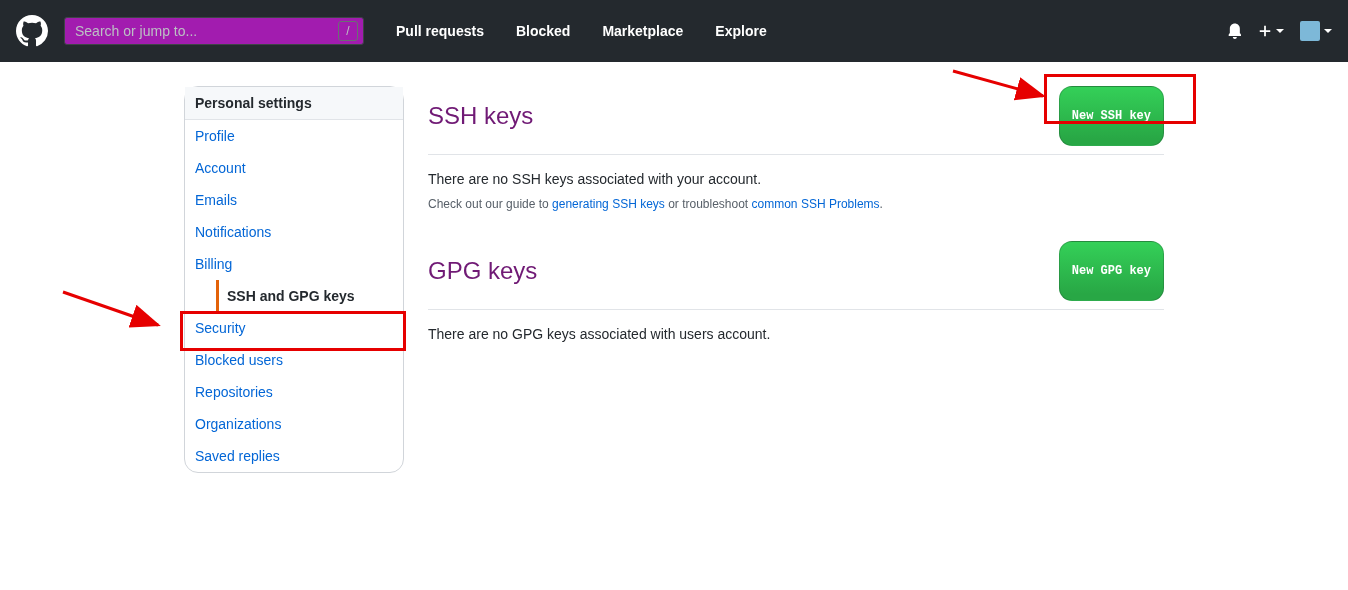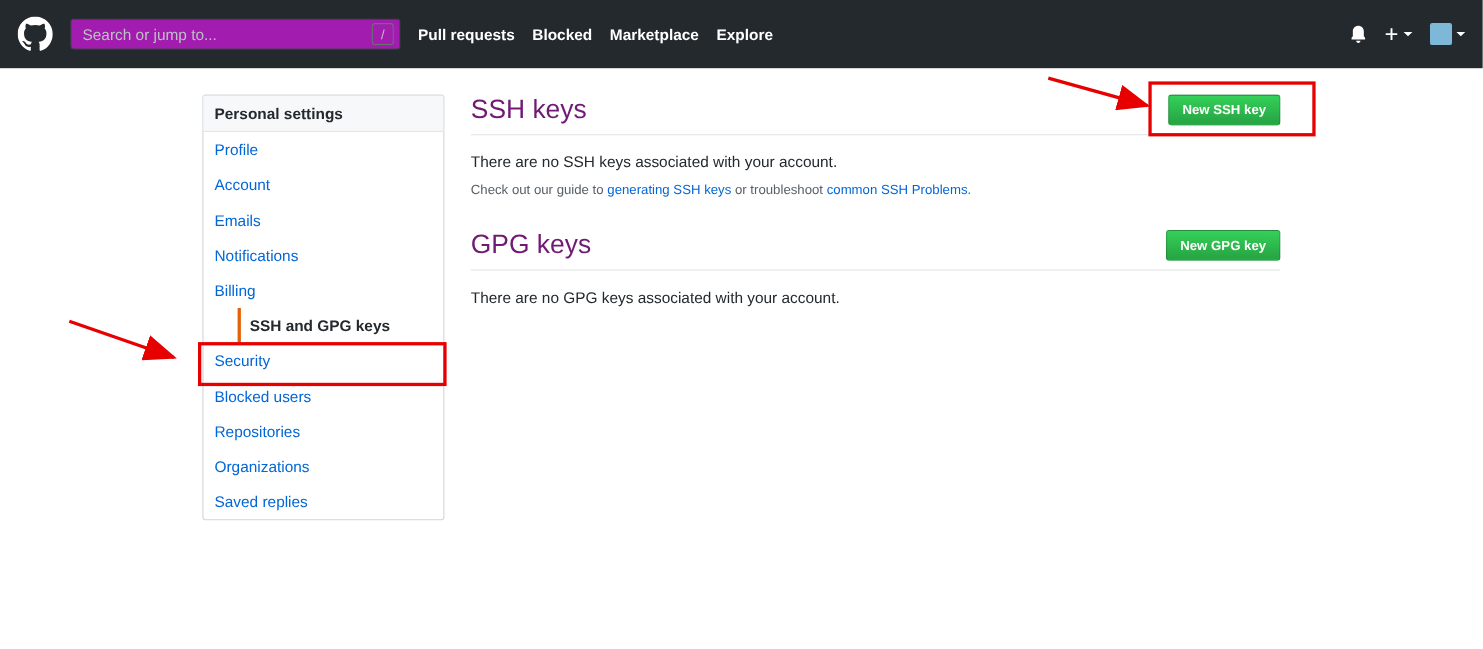--- a/index.html
+++ b/index.html
@@ -45,21 +45,21 @@
     right: 6px; top: 50%;
     transform: translateY(-50%);
     width: 20px; height: 20px;
     border: 1px solid #6a6f73;
     border-radius: 3px;
     display: flex; align-items: center; justify-content: center;
     color: #bcc0c4;
     font-size: 12px;
   }
   .nav-links { display: flex; gap: 16px; font-weight: 600; font-size: 14px; }
-  .nav-links a { color: #fff; text-decoration: none; }
+  .nav-links a { color: #fff; text-decoration: none; margin-left: 16px; }
   .header-right {
     margin-left: auto;
     display: flex;
     align-items: center;
     gap: 16px;
   }
   .bell-icon, .plus-menu, .avatar-menu { color: #fff; display:flex; align-items:center; cursor:pointer; }
   .caret {
     width: 0; height: 0;
     border-left: 4px solid transparent;
@@ -83,21 +83,21 @@
     position: relative;
   }
   .sidebar {
     width: 220px;
     flex-shrink: 0;
     position: relative;
   }
   .menu {
     list-style: none;
     border: 1px solid #d1d5da;
-    border-radius: 3px;
+    border-radius: 14px;
   }
   .menu-heading {
     padding: 8px 10px;
     font-weight: 600;
     font-size: 14px;
     color: #24292e;
     background: #f6f8fa;
     border-bottom: 1px solid #e1e4e8;
   }
   .menu-item {
@@ -141,25 +141,26 @@
   .subhead h2 {
     font-size: 24px;
     font-weight: 400;
     color: #701a75;
   }
   .btn-primary {
     background: #28a745;
     background-image: linear-gradient(-180deg, #34d058, #28a745 90%);
     color: #fff;
     border: 1px solid rgba(27,31,35,0.2);
-    border-radius: 3px;
-    padding: 6px 12px;
+    border-radius: 13px;
+    padding: 22px 12px;
     font-size: 12px;
     font-weight: 600;
     cursor: pointer;
+    font-family: Liberation Mono, monospace;
   }
   .para {
     font-size: 14px;
     color: #24292e;
     margin-bottom: 10px;
   }
   .muted {
     font-size: 12px;
     color: #586069;
     margin-bottom: 30px;
@@ -286,16 +287,16 @@
     <p class="para">There are no SSH keys associated with your account.</p>
     <p class="muted">
       <span>Check out our guide to </span><a>generating SSH keys</a><span> or troubleshoot </span><a>common SSH Problems</a><span>.</span>
     </p>
 
     <div class="section2">
       <div class="subhead">
         <h2>GPG keys</h2>
         <button class="btn-primary">New GPG key</button>
       </div>
-      <p class="para">There are no GPG keys associated with your account.</p>
+      <p class="para">There are no GPG keys associated with users account.</p>
     </div>
   </div>
 </div>
 
 </body></html>

